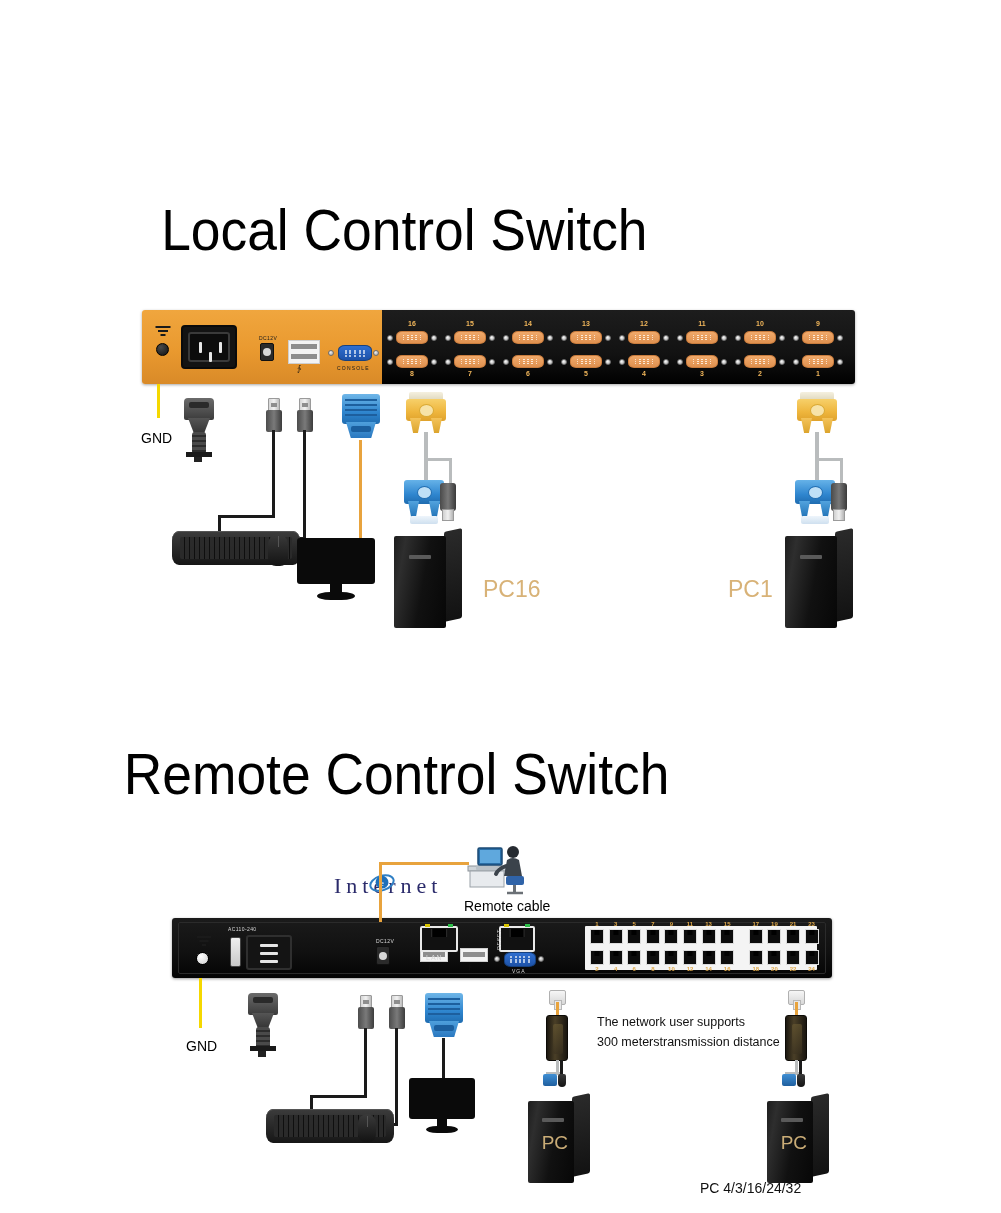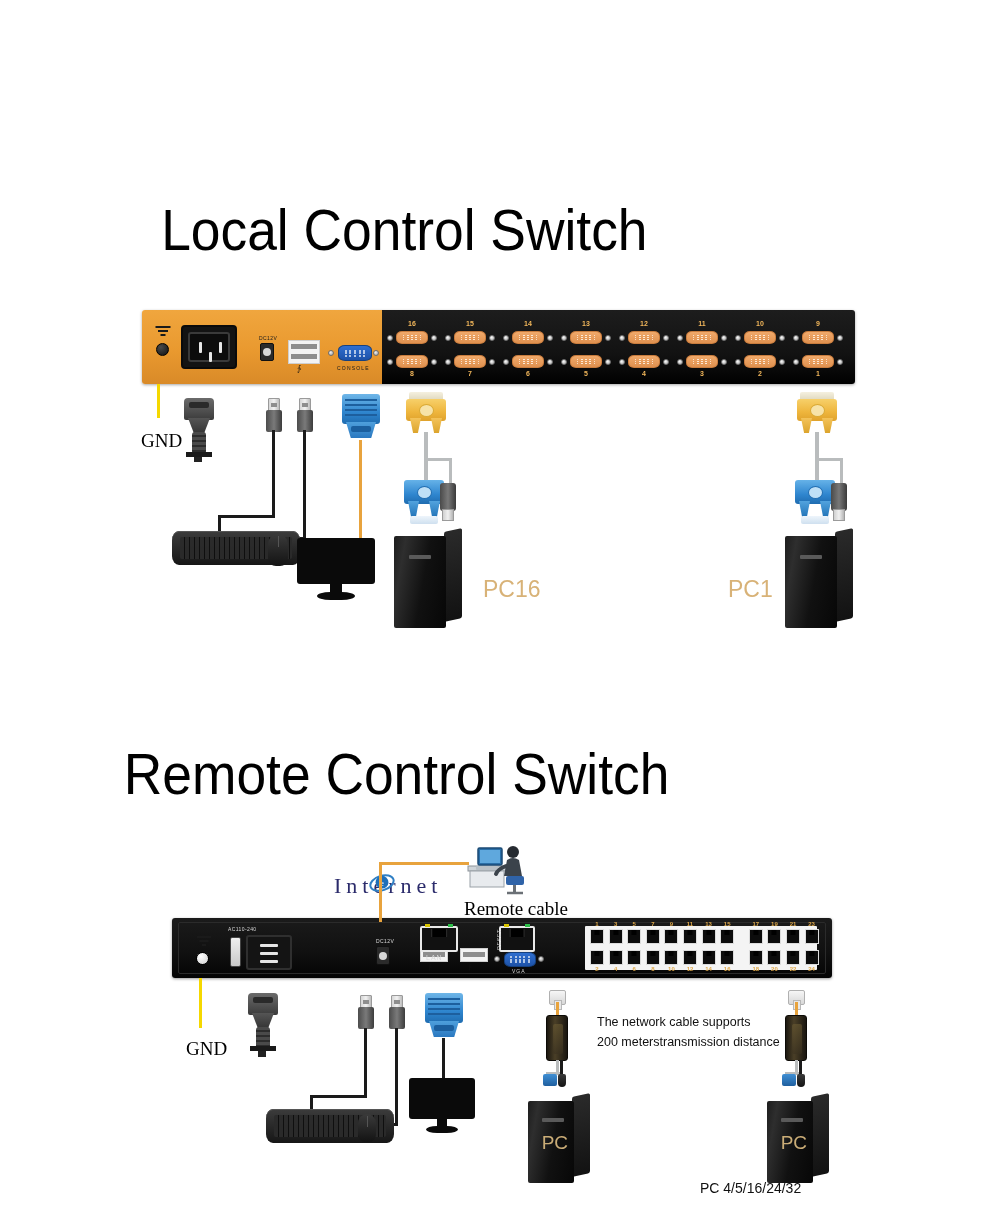--- a/index.html
+++ b/index.html
@@ -196,23 +196,23 @@
     color: #f2b75b;
     font-weight: bold;
     font-family: "Liberation Sans", sans-serif;
     text-align: center;
     width: 22px;
   }
 
   
   .label-text {
     position: absolute;
-    font-size: 19px;
+    font-size: 14px;
     color: #000;
-    font-family: Liberation Serif, serif;
+    font-family: Liberation Sans, sans-serif;
     white-space: nowrap;
   }
   .pc-label {
     position: absolute;
     font-size: 23px;
     color: #d8b277;
     font-family: "Liberation Sans", sans-serif;
     white-space: nowrap;
   }
 
@@ -1405,22 +1405,22 @@
   <div class="wire" style="left:799px; top:1060px; width:3px; height:16px;"></div>
   <div class="mini-usb" style="left:797px; top:1074px;"></div>
 
   <div class="tower" style="left:767px; top:1095px; width:62px; height:88px;">
     <div class="side"></div>
       <div class="front"></div>
       <div class="badge"></div>
     <div class="pc-text">PC</div>
   </div>
 
-  <div class="note-text" style="left:597px; top:1012px;">The network cable supports</div>
-  <div class="note-text" style="left:597px; top:1032px;">200 meterstransmission distance</div>
-
-  <div class="note-text" style="left:700px; top:1178px; font-size:14px;">PC 4/5/16/24/32</div>
+  <div class="note-text" style="left:597px; top:1012px;">The network user supports</div>
+  <div class="note-text" style="left:597px; top:1032px;">300 meterstransmission distance</div>
+
+  <div class="note-text" style="left:700px; top:1178px; font-size:14px;">PC 4/3/16/24/32</div>
 
   <div class="label-text" style="left:464px; top:898px;">Remote cable</div>
 
   <div class="wire-orange" style="left:379px; top:916px; width:3px; height:6px;"></div>
 
 </div>
 
 </body></html>

